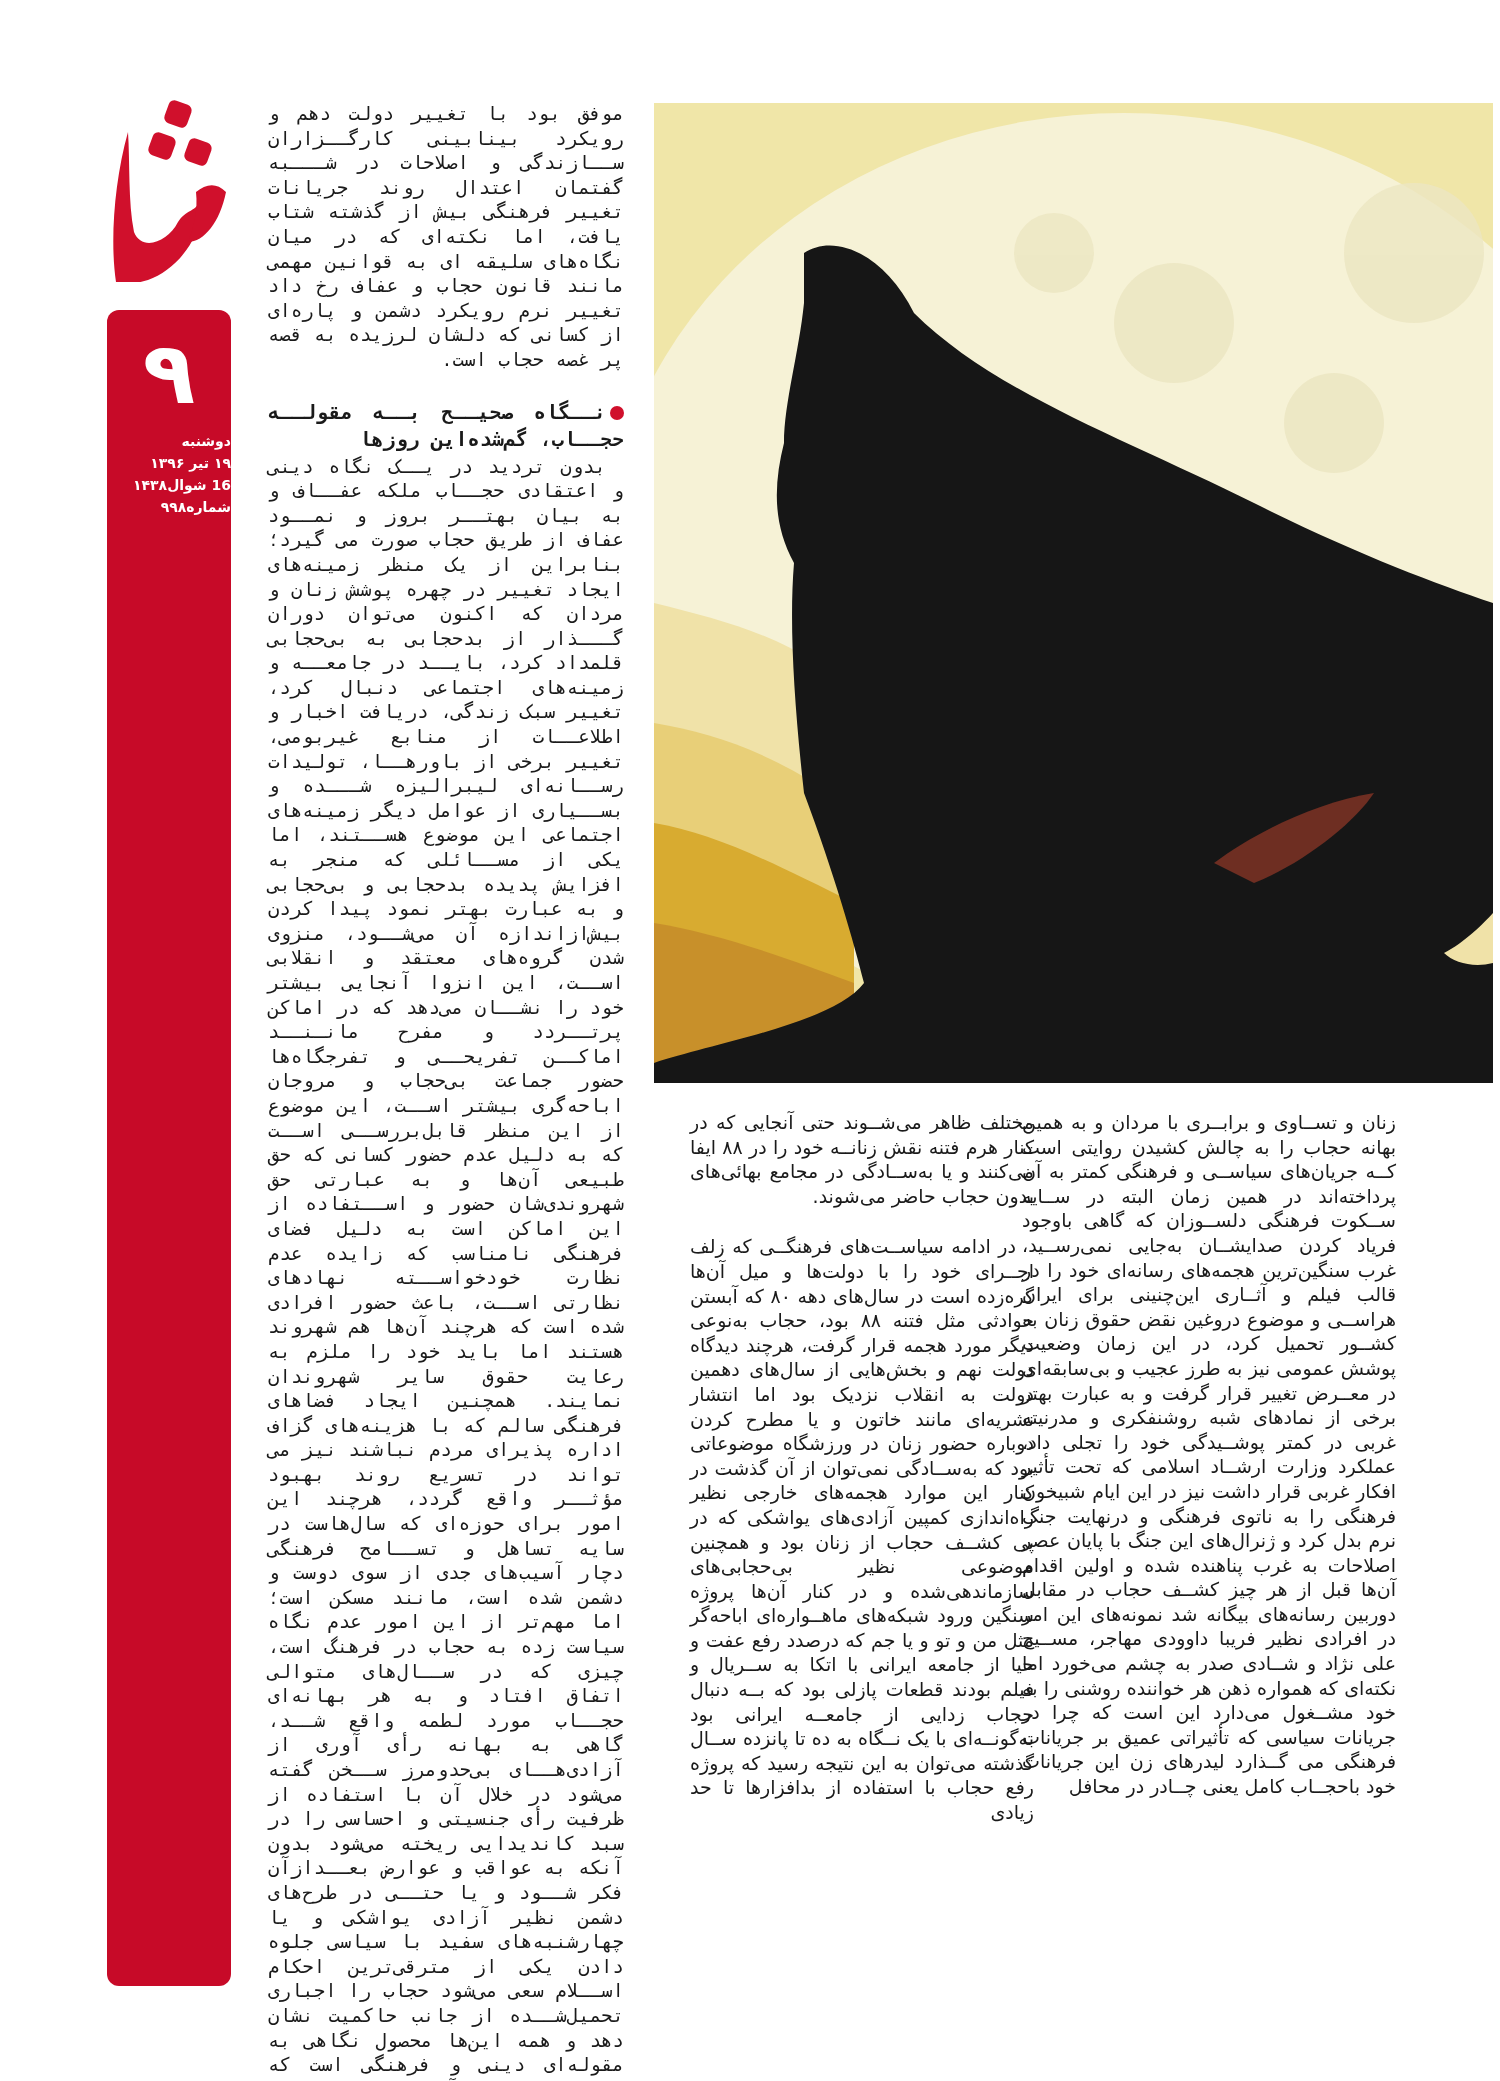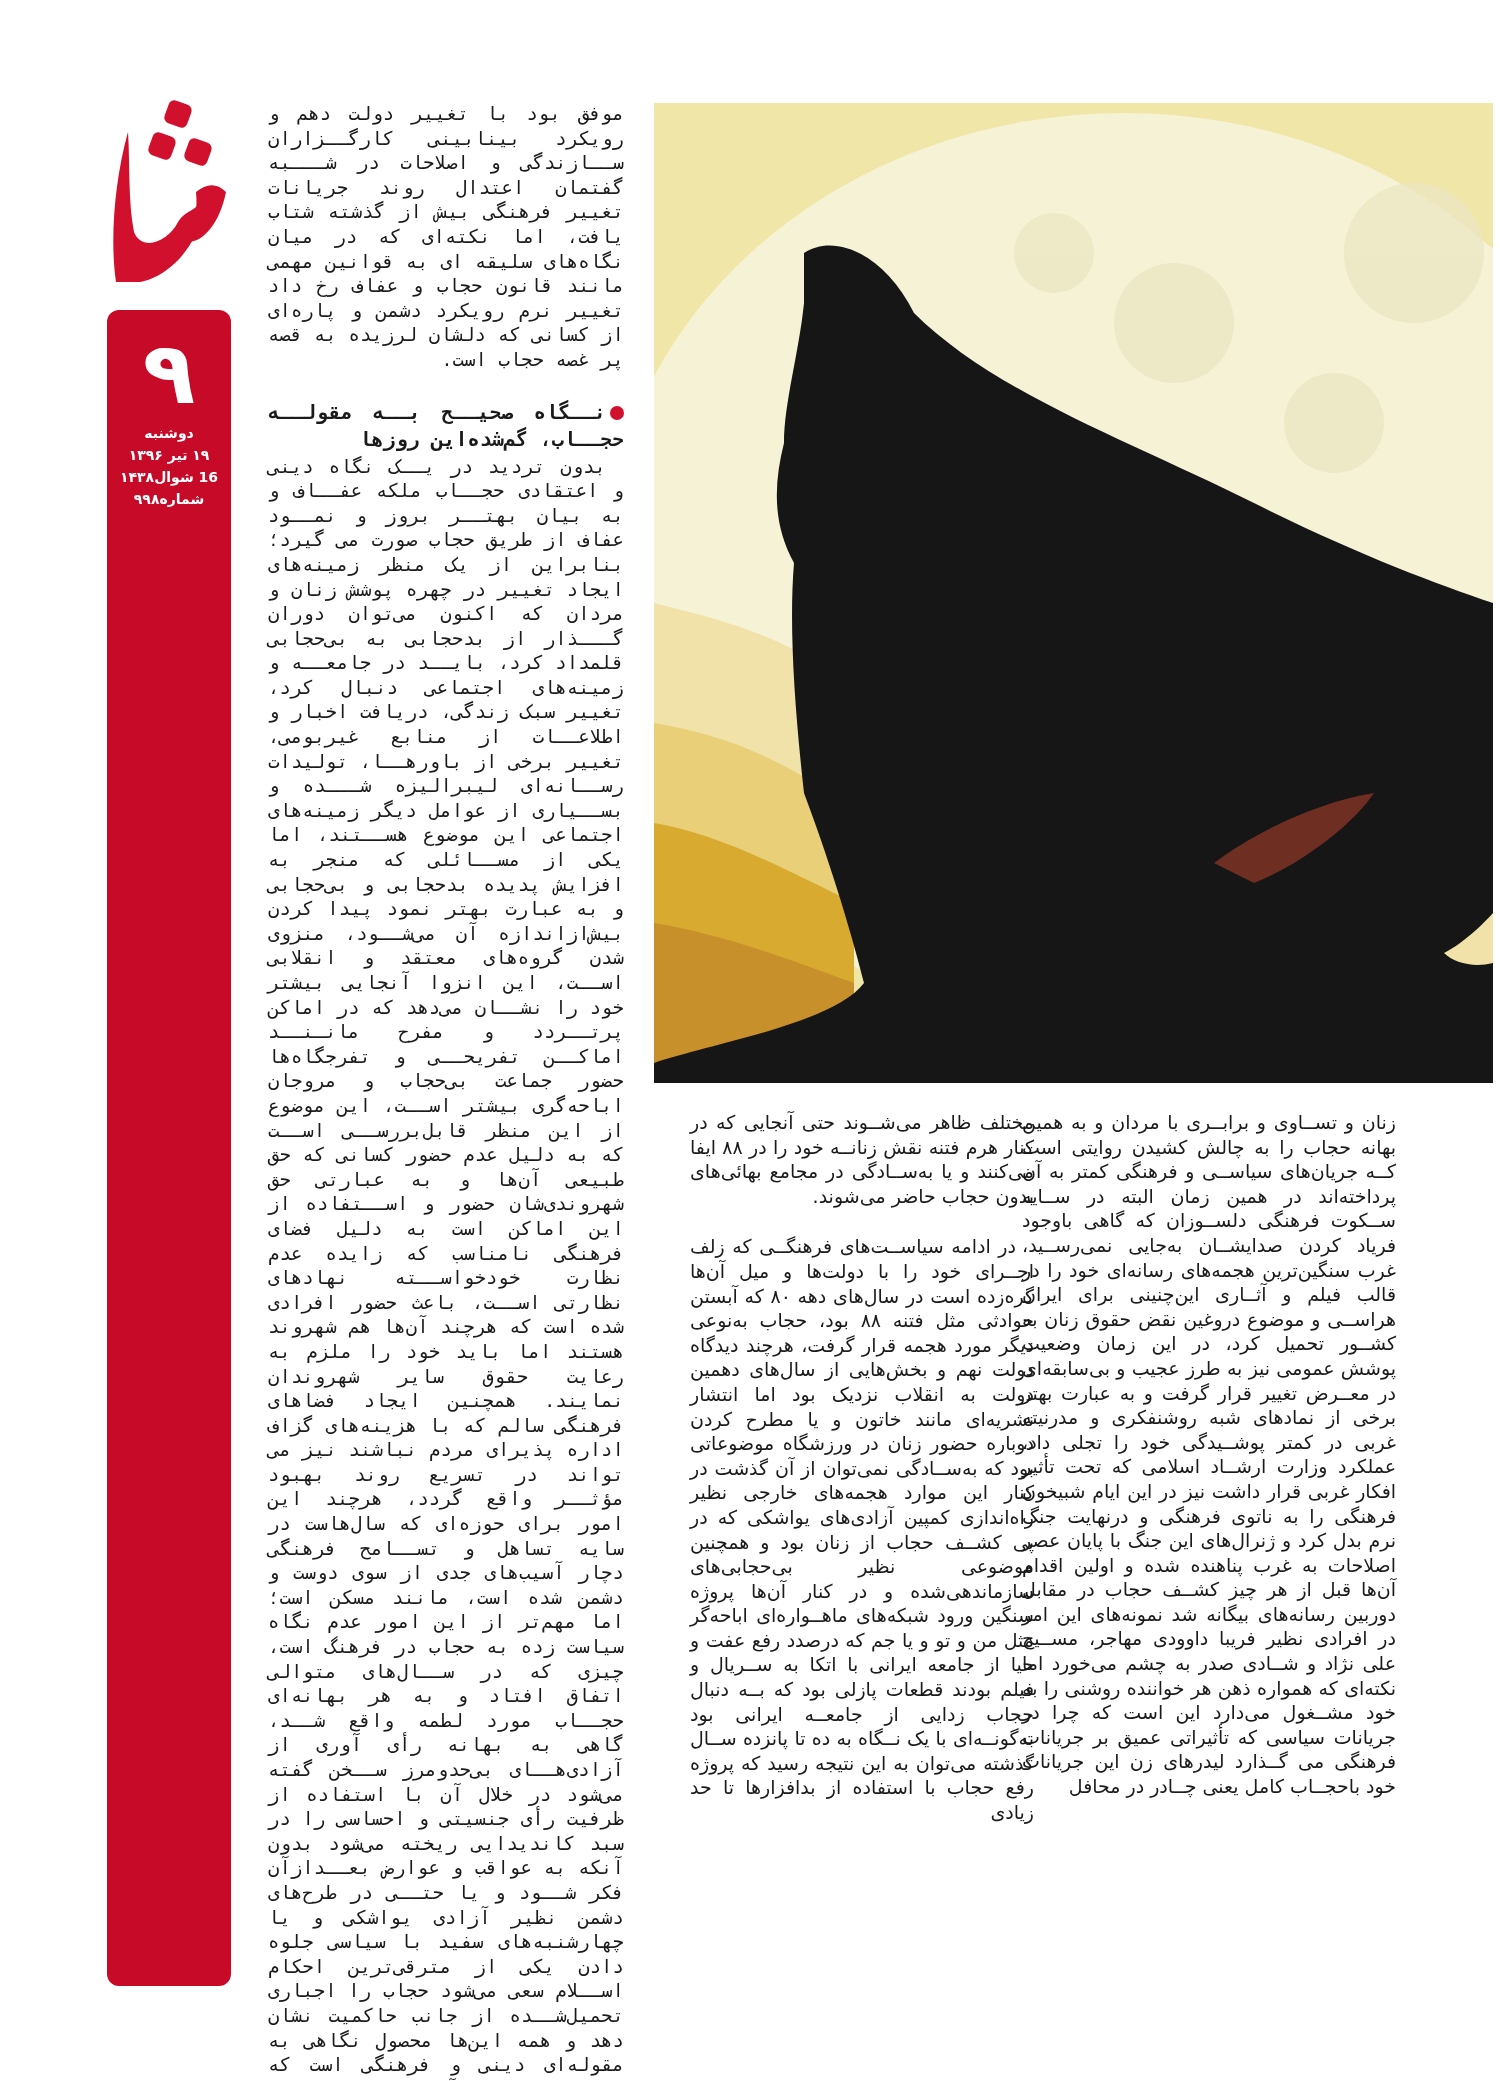--- a/index.html
+++ b/index.html
@@ -13,21 +13,21 @@
     display: flex; align-items: center; justify-content: center;
   }
   .logo svg { width: 124px; height: 190px; }
   .red-bar {
     position: absolute; left: 107px; top: 310px; width: 124px; height: 1676px;
     background: #c70a28; border-radius: 12px;
     color: #ffffff; text-align: center;
   }
   .page-num { font-size: 86px; font-weight: bold; line-height: 1; margin-top: 20px; font-family: "DejaVu Sans", sans-serif; }
   .meta-line { font-size: 14px; font-weight: bold; line-height: 22px; }
-  .meta { margin-top: 6px; }
+  .meta { margin-top: 14px; text-align: right; }
 
   .col {
     position: absolute; direction: rtl; text-align: justify;
     font-size: 19px; line-height: 24.6px;
     font-family: "DejaVu Sans", "Liberation Sans", sans-serif;
     letter-spacing: -0.3px;
   }
   .col p { margin: 0; text-align-last: right; }
   .col-left { left: 268px; top: 103px; width: 356px; font-family: Liberation Mono, monospace; }
   .col-mid { left: 690px; top: 1110px; width: 344px; }

